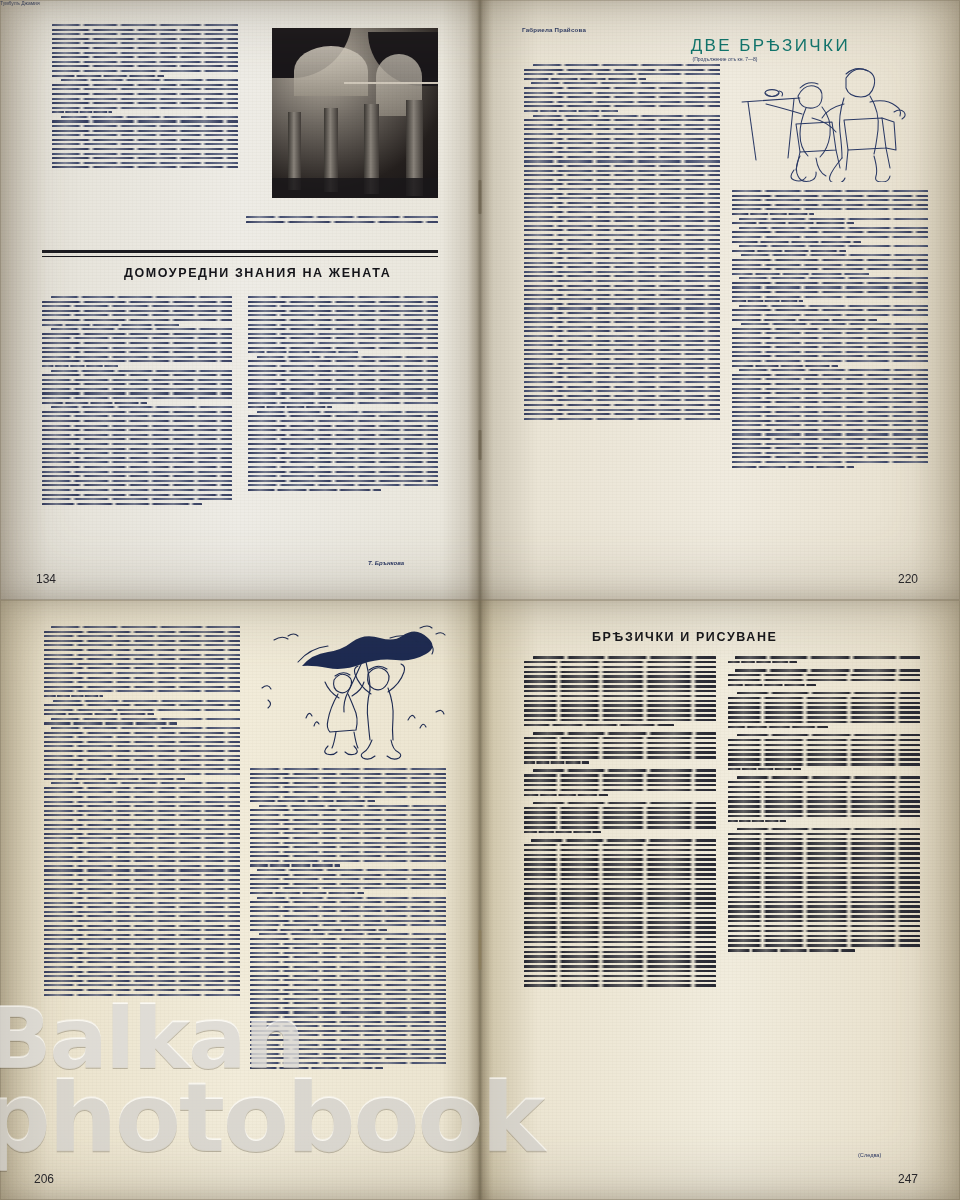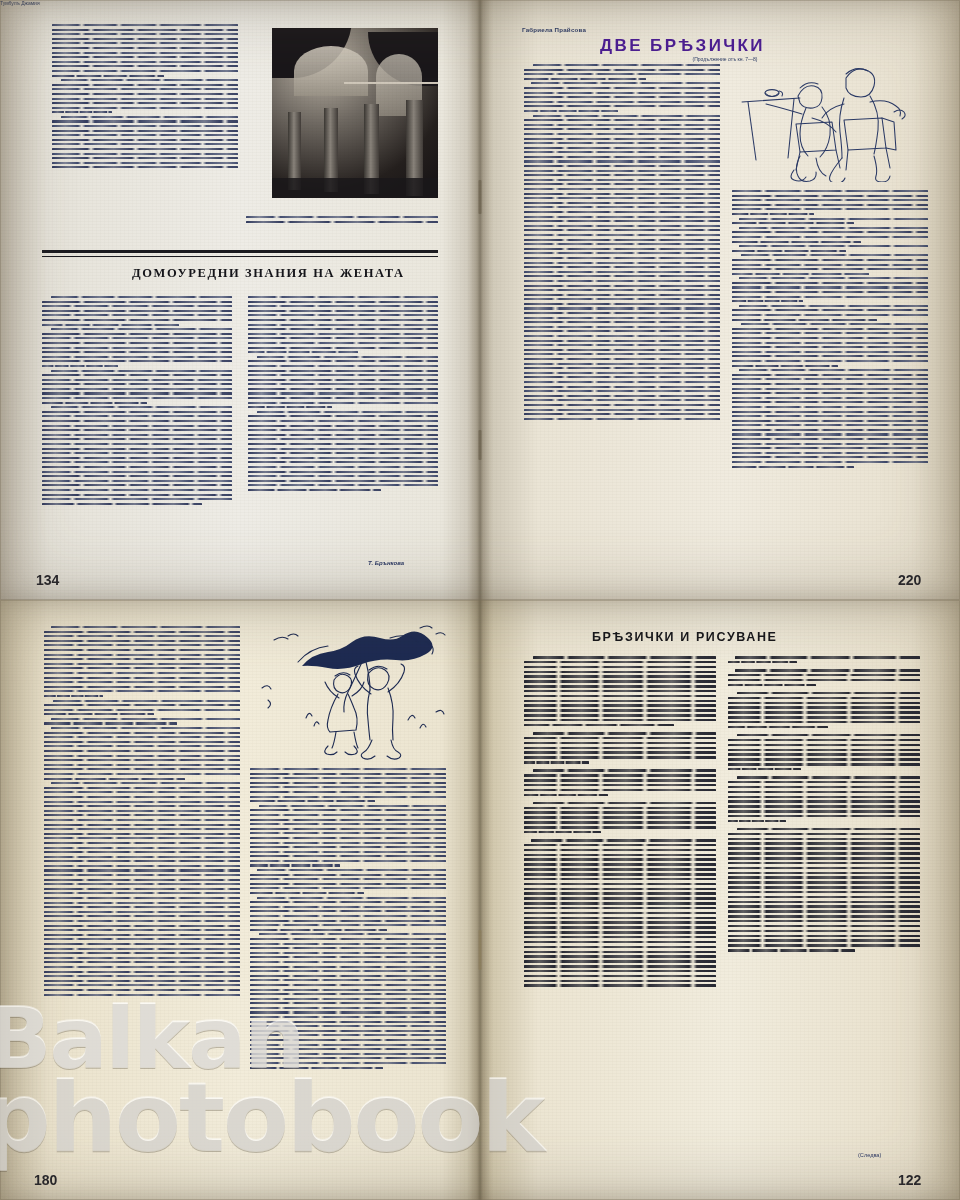--- a/index.html
+++ b/index.html
@@ -59,31 +59,31 @@
   .page{position:absolute;top:0;height:600px;width:480px;}
   .page.left{left:0;}
   .page.right{left:480px;}
 
   
   .hdr-kicker{
     position:absolute;font-size:6.2px;font-weight:bold;color:#2e3c66;
     letter-spacing:.2px;white-space:nowrap;
   }
   .bigtitle{
-    position:absolute;font-size:17px;font-weight:bold;color:#4c1d95;
-    letter-spacing:2.4px;white-space:nowrap;text-align:left;
+    position:absolute;font-size:17px;font-weight:normal;color:#0f766e;
+    letter-spacing:2.4px;white-space:nowrap;text-align:right;
   }
   .subtitle{position:absolute;font-size:5px;color:#32406a;white-space:nowrap;text-align:center;}
   .sechead{
     position:absolute;font-size:12.5px;font-weight:bold;color:#15151a;
     letter-spacing:1.6px;white-space:nowrap;
   }
   .rule{position:absolute;background:#1b1b20;}
   .sig{position:absolute;font-size:6px;font-style:italic;font-weight:bold;color:#2b3864;white-space:nowrap;}
-  .folio{position:absolute;font-size:14px;font-weight:bold;color:#23232a;}
+  .folio{position:absolute;font-size:12px;font-weight:normal;color:#23232a;}
   .caption{position:absolute;font-size:5px;color:#2c3a63;white-space:nowrap;}
   .contsig{position:absolute;font-size:5.6px;color:#2b3864;white-space:nowrap;}
 
   
   .col{position:absolute;}
   .ln{
     height:2.05px;margin-bottom:2.55px;border-radius:.6px;
     background:linear-gradient(90deg,
       rgba(44,56,96,.92) 0%,rgba(44,56,96,.55) 7%,rgba(44,56,96,.90) 14%,
       rgba(255,255,255,0) 16%,rgba(44,56,96,.88) 18%,rgba(44,56,96,.6) 27%,
@@ -205,21 +205,21 @@
 
       <span class="caption">Тумбулъ Джамия</span>
 
       <div class="col" style="left:246px;top:216px;width:192px;">
         <div class="ln"></div>
           <div class="ln b"></div>
       </div>
 
       <div class="rule" style="left:42px;top:250px;width:396px;height:3.2px;"></div>
       <div class="rule" style="left:42px;top:256px;width:396px;height:1px;"></div>
-      <div class="sechead" style="left:132px;top:266px;font-family:Liberation Serif, serif;">ДОМОУРЕДНИ ЗНАНИЯ НА ЖЕНАТА</div>
+      <div class="sechead" style="left:124px;top:266px;">ДОМОУРЕДНИ ЗНАНИЯ НА ЖЕНАТА</div>
 
       <div class="col" style="left:42px;top:296px;width:190px;">
         <div class="ln ind"></div>
           <div class="ln b"></div>
           <div class="ln"></div>
           <div class="ln b"></div>
         <div class="ln"></div>
           <div class="ln b"></div>
           <div class="ln" style="width:72%"></div>
         <div class="ln ind"></div>
@@ -714,21 +714,21 @@
           <div class="ln"></div>
           <div class="ln b"></div>
         <div class="ln"></div>
           <div class="ln b"></div>
           <div class="ln"></div>
           <div class="ln b"></div>
         <div class="ln"></div>
           <div class="ln b" style="width:68%"></div>
       </div>
 
-      <span class="folio" style="left:34px;top:572px;">180</span>
+      <span class="folio" style="left:34px;top:572px;">206</span>
     </div>
 
     <div class="page right">
       <div class="sechead" style="left:112px;top:30px;">БРѢЗИЧКИ И РИСУВАНЕ</div>
 
       <div class="col heavy" style="left:44px;top:56px;width:192px;">
         <div class="ln ind"></div>
           <div class="ln b"></div>
           <div class="ln"></div>
           <div class="ln b"></div>
@@ -860,21 +860,21 @@
           <div class="ln b"></div>
         <div class="ln"></div>
           <div class="ln b"></div>
           <div class="ln"></div>
           <div class="ln b"></div>
         <div class="ln"></div>
           <div class="ln b" style="width:66%"></div>
       </div>
 
       <span class="contsig" style="left:378px;top:552px;">(Следва)</span>
-      <span class="folio" style="left:418px;top:572px;">122</span>
+      <span class="folio" style="left:418px;top:572px;">247</span>
     </div>
 
     <div class="gutter"></div>
     <div class="staple" style="top:330px;height:40px;background:#8d7f5e;"></div>
     <div class="grain"></div>
     <div class="vignette"></div>
     <div class="edge"></div>
   </div>
 
   <div class="wm w1">Balkan</div>

